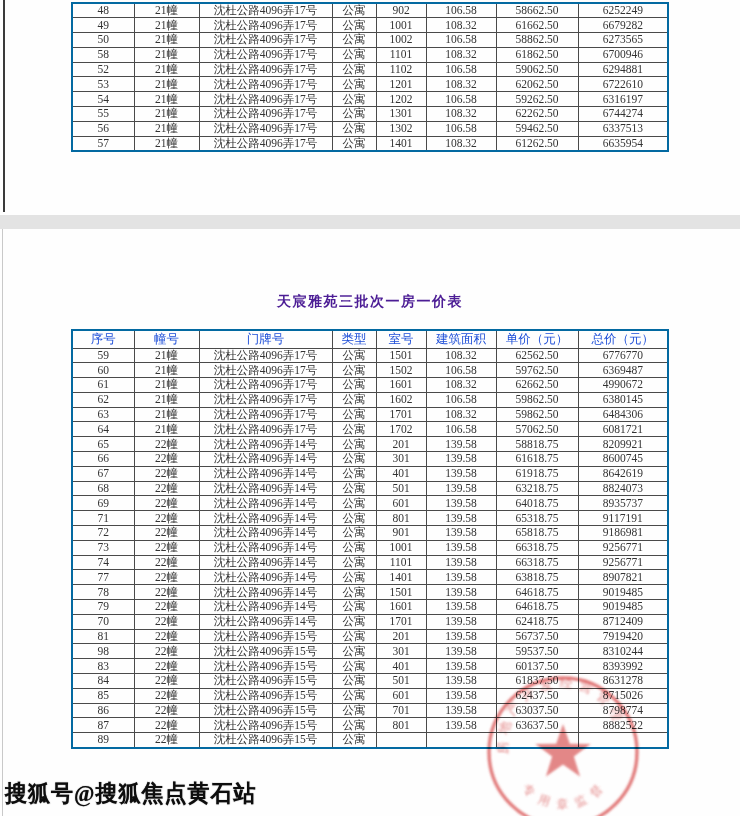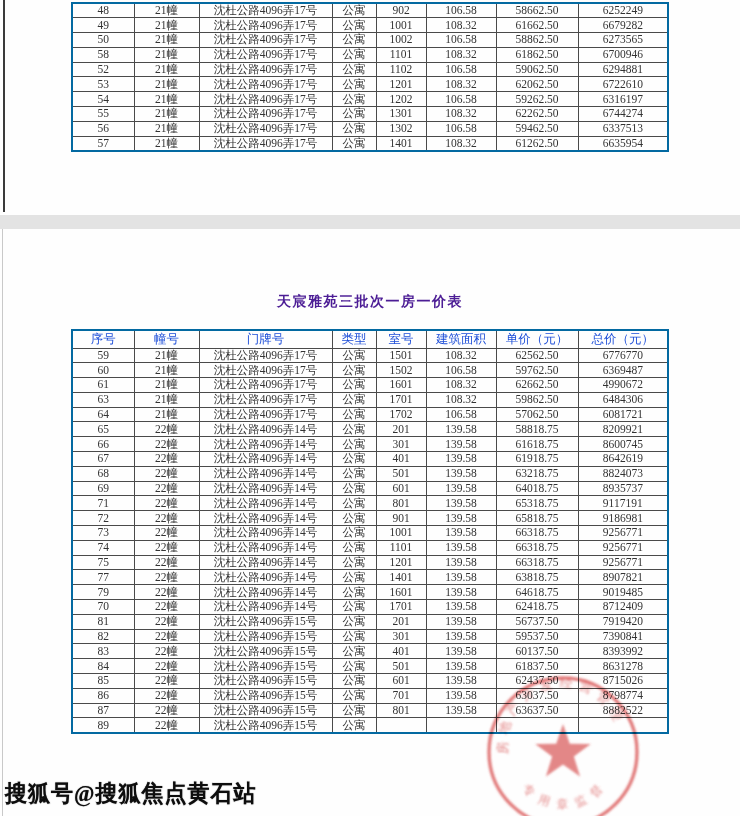--- a/index.html
+++ b/index.html
@@ -232,20 +232,30 @@
           <td>61</td>
           <td>21幢</td>
           <td>沈杜公路4096弄17号</td>
           <td>公寓</td>
           <td>1601</td>
           <td>108.32</td>
           <td>62662.50</td>
           <td>4990672</td>
         </tr>
         <tr>
+          <td>62</td>
+          <td>21幢</td>
+          <td>沈杜公路4096弄17号</td>
+          <td>公寓</td>
+          <td>1602</td>
+          <td>106.58</td>
+          <td>59862.50</td>
+          <td>6380145</td>
+        </tr>
+        <tr>
           <td>63</td>
           <td>21幢</td>
           <td>沈杜公路4096弄17号</td>
           <td>公寓</td>
           <td>1701</td>
           <td>108.32</td>
           <td>59862.50</td>
           <td>6484306</td>
         </tr>
         <tr>
@@ -342,78 +352,78 @@
           <td>74</td>
           <td>22幢</td>
           <td>沈杜公路4096弄14号</td>
           <td>公寓</td>
           <td>1101</td>
           <td>139.58</td>
           <td>66318.75</td>
           <td>9256771</td>
         </tr>
         <tr>
-          <td>75</td>
-          <td>22幢</td>
-          <td>沈杜公路4096弄14号</td>
-          <td>公寓</td>
-          <td>1201</td>
-          <td>139.58</td>
-          <td>66318.75</td>
-          <td>9256771</td>
-        </tr>
-        <tr>
           <td>77</td>
           <td>22幢</td>
           <td>沈杜公路4096弄14号</td>
           <td>公寓</td>
           <td>1401</td>
           <td>139.58</td>
           <td>63818.75</td>
           <td>8907821</td>
         </tr>
         <tr>
-          <td>79</td>
-          <td>22幢</td>
-          <td>沈杜公路4096弄14号</td>
-          <td>公寓</td>
-          <td>1601</td>
+          <td>78</td>
+          <td>22幢</td>
+          <td>沈杜公路4096弄14号</td>
+          <td>公寓</td>
+          <td>1501</td>
           <td>139.58</td>
           <td>64618.75</td>
           <td>9019485</td>
         </tr>
         <tr>
+          <td>79</td>
+          <td>22幢</td>
+          <td>沈杜公路4096弄14号</td>
+          <td>公寓</td>
+          <td>1601</td>
+          <td>139.58</td>
+          <td>64618.75</td>
+          <td>9019485</td>
+        </tr>
+        <tr>
           <td>70</td>
           <td>22幢</td>
           <td>沈杜公路4096弄14号</td>
           <td>公寓</td>
           <td>1701</td>
           <td>139.58</td>
           <td>62418.75</td>
           <td>8712409</td>
         </tr>
         <tr>
           <td>81</td>
           <td>22幢</td>
           <td>沈杜公路4096弄15号</td>
           <td>公寓</td>
           <td>201</td>
           <td>139.58</td>
           <td>56737.50</td>
           <td>7919420</td>
         </tr>
         <tr>
-          <td>82</td>
+          <td>98</td>
           <td>22幢</td>
           <td>沈杜公路4096弄15号</td>
           <td>公寓</td>
           <td>301</td>
           <td>139.58</td>
           <td>59537.50</td>
-          <td>7390841</td>
+          <td>8310244</td>
         </tr>
         <tr>
           <td>83</td>
           <td>22幢</td>
           <td>沈杜公路4096弄15号</td>
           <td>公寓</td>
           <td>401</td>
           <td>139.58</td>
           <td>60137.50</td>
           <td>8393992</td>

